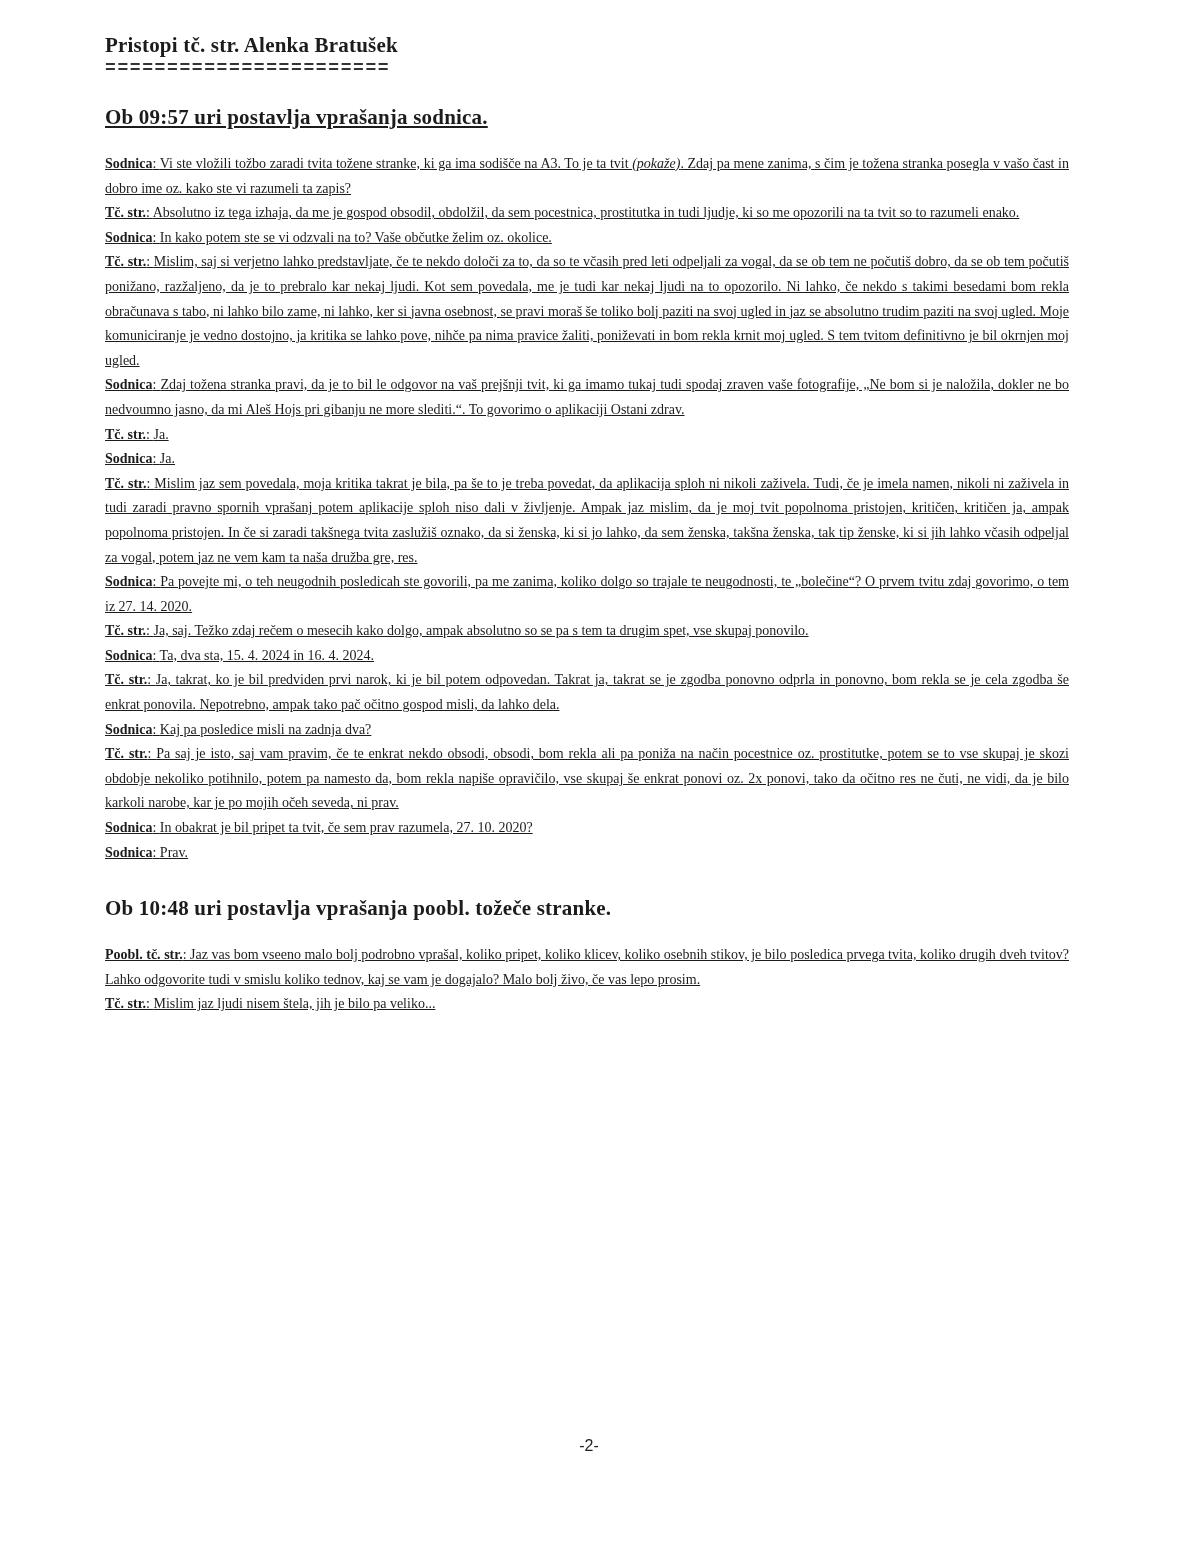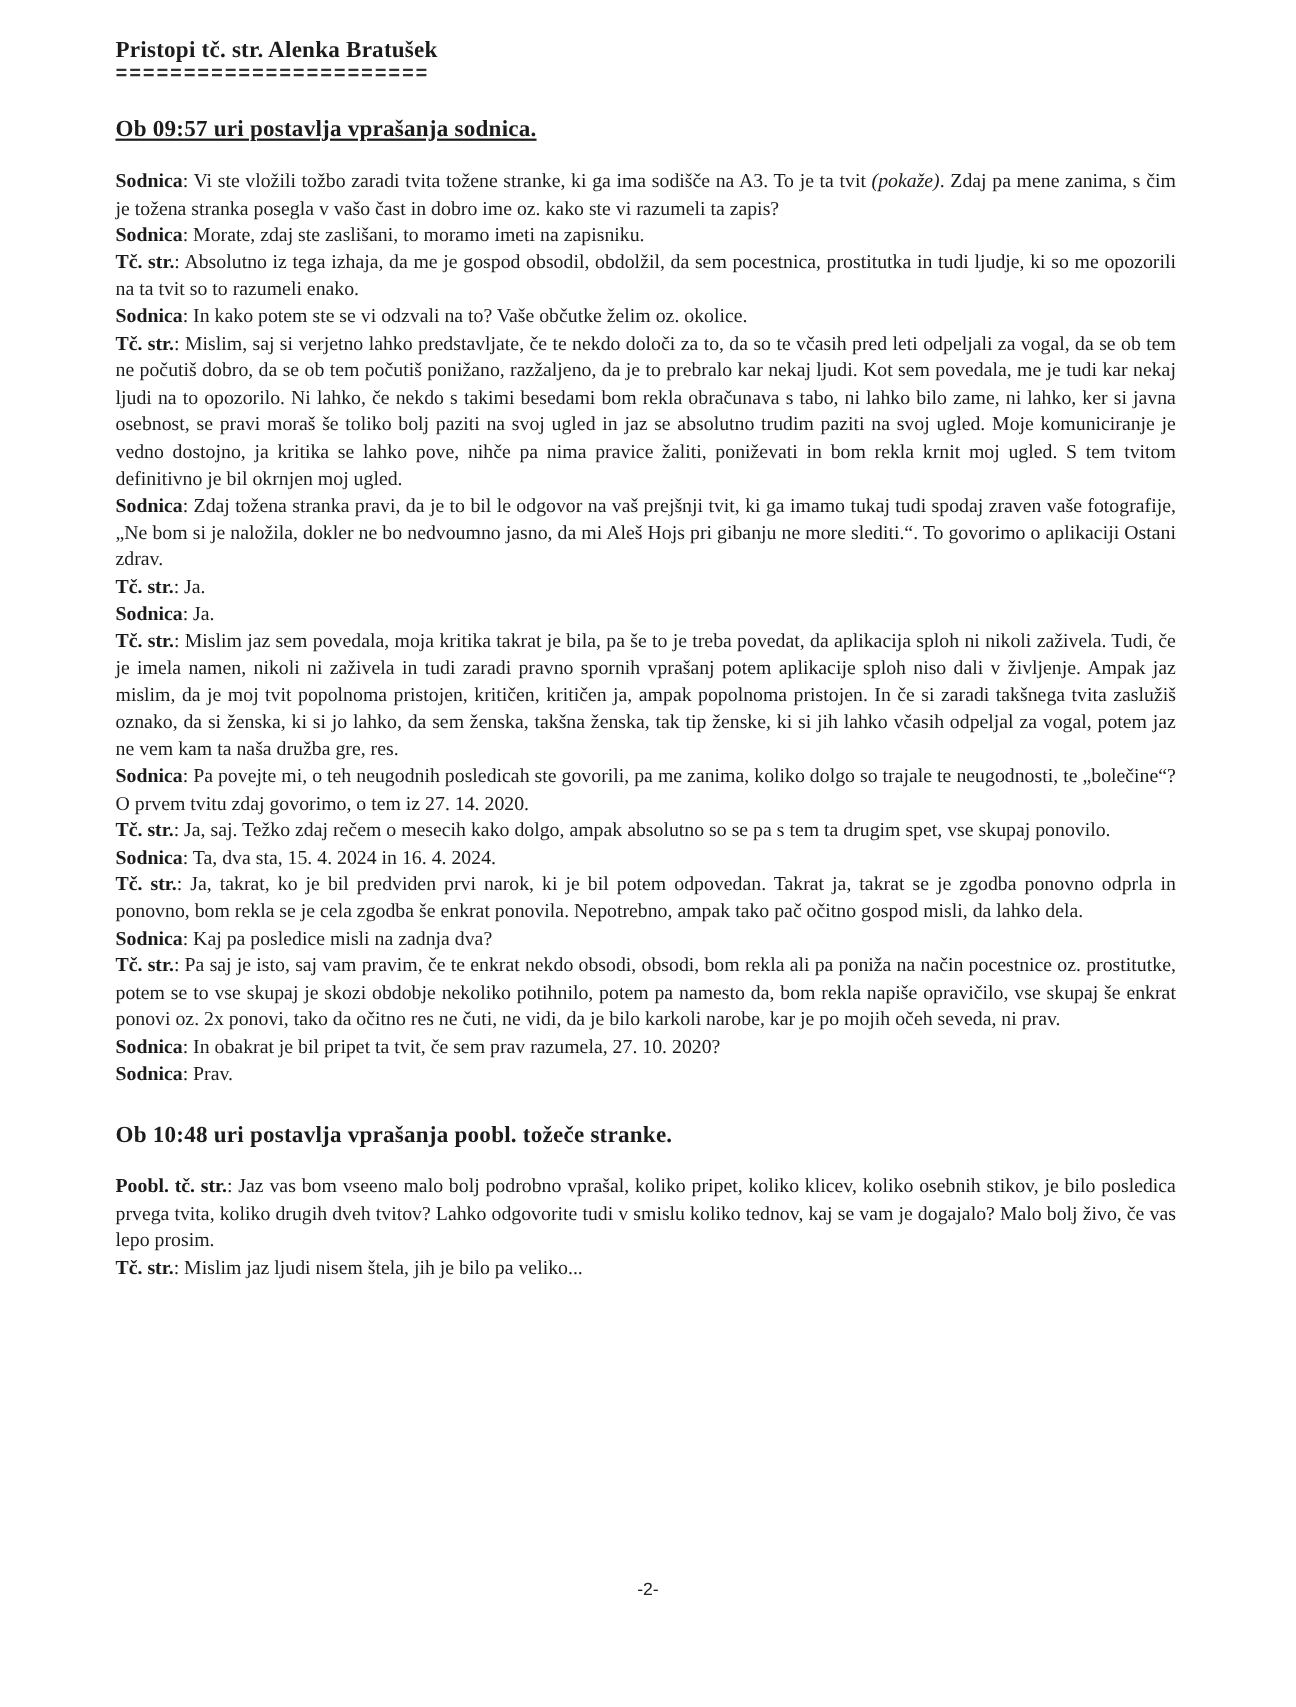--- a/index.html
+++ b/index.html
@@ -6,38 +6,37 @@
     body {
       width: 1178px; height: 1552px; position: relative; overflow: hidden;
       font-family: "Liberation Serif", "DejaVu Serif", serif;
       color: #1c1c1c;
     }
     .page { position: absolute; left: 105px; top: 32px; width: 964px; }
     .doc-title { font-weight: bold; font-size: 21px; line-height: 26px; margin: 0; letter-spacing: 0.2px; }
     .underline { font-size: 18px; line-height: 16px; margin: 2px 0 0 0; letter-spacing: 1.6px; font-family: "Liberation Mono", "DejaVu Sans Mono", monospace; font-weight: bold; color: #333; }
     .section-heading { font-weight: bold; font-size: 21px; line-height: 26px; margin: 30px 0 22px 0; letter-spacing: 0.2px; }
     .section-heading.first { margin-top: 28px; text-decoration: underline; }
-    .transcript { font-size: 18px; line-height: 24.6px; text-align: justify; }
+    .transcript { font-size: 14px; line-height: 24.6px; text-align: justify; text-decoration: underline; }
     .turn { margin: 0; }
     .speaker { font-weight: bold; }
     .italic { font-style: italic; }
     .page-number { position: absolute; left: 0; width: 1178px; top: 1437px; text-align: center; font-family: "Liberation Sans", "DejaVu Sans", sans-serif; font-size: 16px; color: #222; }
   </style>
 </head>
 <body>
 
 <div class="page">
   <h1 class="doc-title">Pristopi tč. str. Alenka Bratušek</h1>
   <div class="underline">=======================</div>
 
   <div id="sections">
       <h2 class="section-heading first">Ob 09:57 uri postavlja vprašanja sodnica.</h2>
       <div class="transcript">
         <p class="turn"><span class="speaker">Sodnica</span><span>: </span><span>Vi ste vložili tožbo zaradi tvita tožene stranke, ki ga ima sodišče na A3. To je ta tvit </span><span class="italic">(pokaže)</span><span>. Zdaj pa mene zanima, s čim je tožena stranka posegla v vašo čast in dobro ime oz. kako ste vi razumeli ta zapis?</span></p>
-        <p class="turn"><span class="speaker">Sodnica</span><span>: </span><span>Morate, zdaj ste zaslišani, to moramo imeti na zapisniku.</span></p>
         <p class="turn"><span class="speaker">Tč. str.</span><span>: </span><span>Absolutno iz tega izhaja, da me je gospod obsodil, obdolžil, da sem pocestnica, prostitutka in tudi ljudje, ki so me opozorili na ta tvit so to razumeli enako.</span></p>
         <p class="turn"><span class="speaker">Sodnica</span><span>: </span><span>In kako potem ste se vi odzvali na to? Vaše občutke želim oz. okolice.</span></p>
         <p class="turn"><span class="speaker">Tč. str.</span><span>: </span><span>Mislim, saj si verjetno lahko predstavljate, če te nekdo določi za to, da so te včasih pred leti odpeljali za vogal, da se ob tem ne počutiš dobro, da se ob tem počutiš ponižano, razžaljeno, da je to prebralo kar nekaj ljudi. Kot sem povedala, me je tudi kar nekaj ljudi na to opozorilo. Ni lahko, če nekdo s takimi besedami bom rekla obračunava s tabo, ni lahko bilo zame, ni lahko, ker si javna osebnost, se pravi moraš še toliko bolj paziti na svoj ugled in jaz se absolutno trudim paziti na svoj ugled. Moje komuniciranje je vedno dostojno, ja kritika se lahko pove, nihče pa nima pravice žaliti, poniževati in bom rekla krnit moj ugled. S tem tvitom definitivno je bil okrnjen moj ugled.</span></p>
         <p class="turn"><span class="speaker">Sodnica</span><span>: </span><span>Zdaj tožena stranka pravi, da je to bil le odgovor na vaš prejšnji tvit, ki ga imamo tukaj tudi spodaj zraven vaše fotografije, „Ne bom si je naložila, dokler ne bo nedvoumno jasno, da mi Aleš Hojs pri gibanju ne more slediti.“. To govorimo o aplikaciji Ostani zdrav.</span></p>
         <p class="turn"><span class="speaker">Tč. str.</span><span>: </span><span>Ja.</span></p>
         <p class="turn"><span class="speaker">Sodnica</span><span>: </span><span>Ja.</span></p>
         <p class="turn"><span class="speaker">Tč. str.</span><span>: </span><span>Mislim jaz sem povedala, moja kritika takrat je bila, pa še to je treba povedat, da aplikacija sploh ni nikoli zaživela. Tudi, če je imela namen, nikoli ni zaživela in tudi zaradi pravno spornih vprašanj potem aplikacije sploh niso dali v življenje. Ampak jaz mislim, da je moj tvit popolnoma pristojen, kritičen, kritičen ja, ampak popolnoma pristojen. In če si zaradi takšnega tvita zaslužiš oznako, da si ženska, ki si jo lahko, da sem ženska, takšna ženska, tak tip ženske, ki si jih lahko včasih odpeljal za vogal, potem jaz ne vem kam ta naša družba gre, res.</span></p>
         <p class="turn"><span class="speaker">Sodnica</span><span>: </span><span>Pa povejte mi, o teh neugodnih posledicah ste govorili, pa me zanima, koliko dolgo so trajale te neugodnosti, te „bolečine“? O prvem tvitu zdaj govorimo, o tem iz 27. 14. 2020.</span></p>
         <p class="turn"><span class="speaker">Tč. str.</span><span>: </span><span>Ja, saj. Težko zdaj rečem o mesecih kako dolgo, ampak absolutno so se pa s tem ta drugim spet, vse skupaj ponovilo.</span></p>
         <p class="turn"><span class="speaker">Sodnica</span><span>: </span><span>Ta, dva sta, 15. 4. 2024 in 16. 4. 2024.</span></p>

